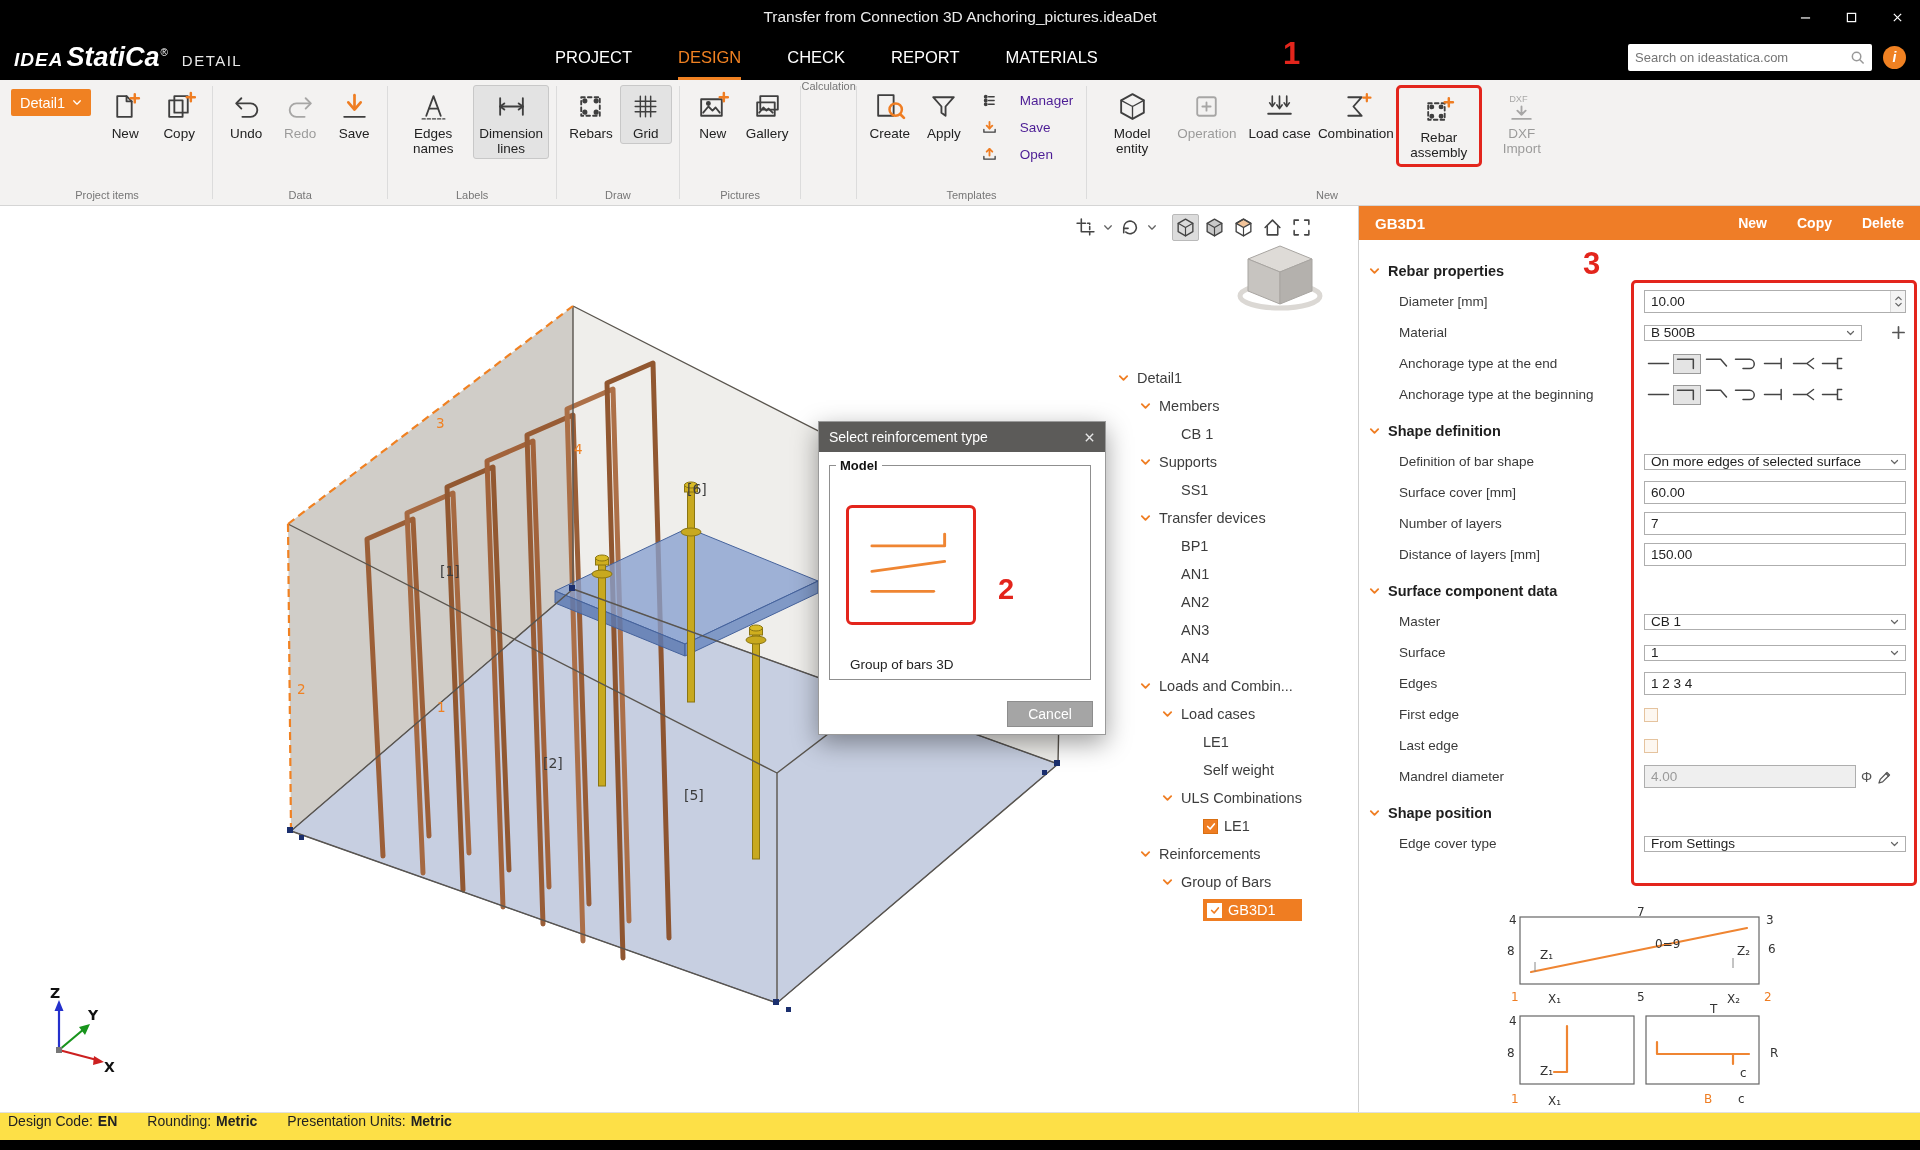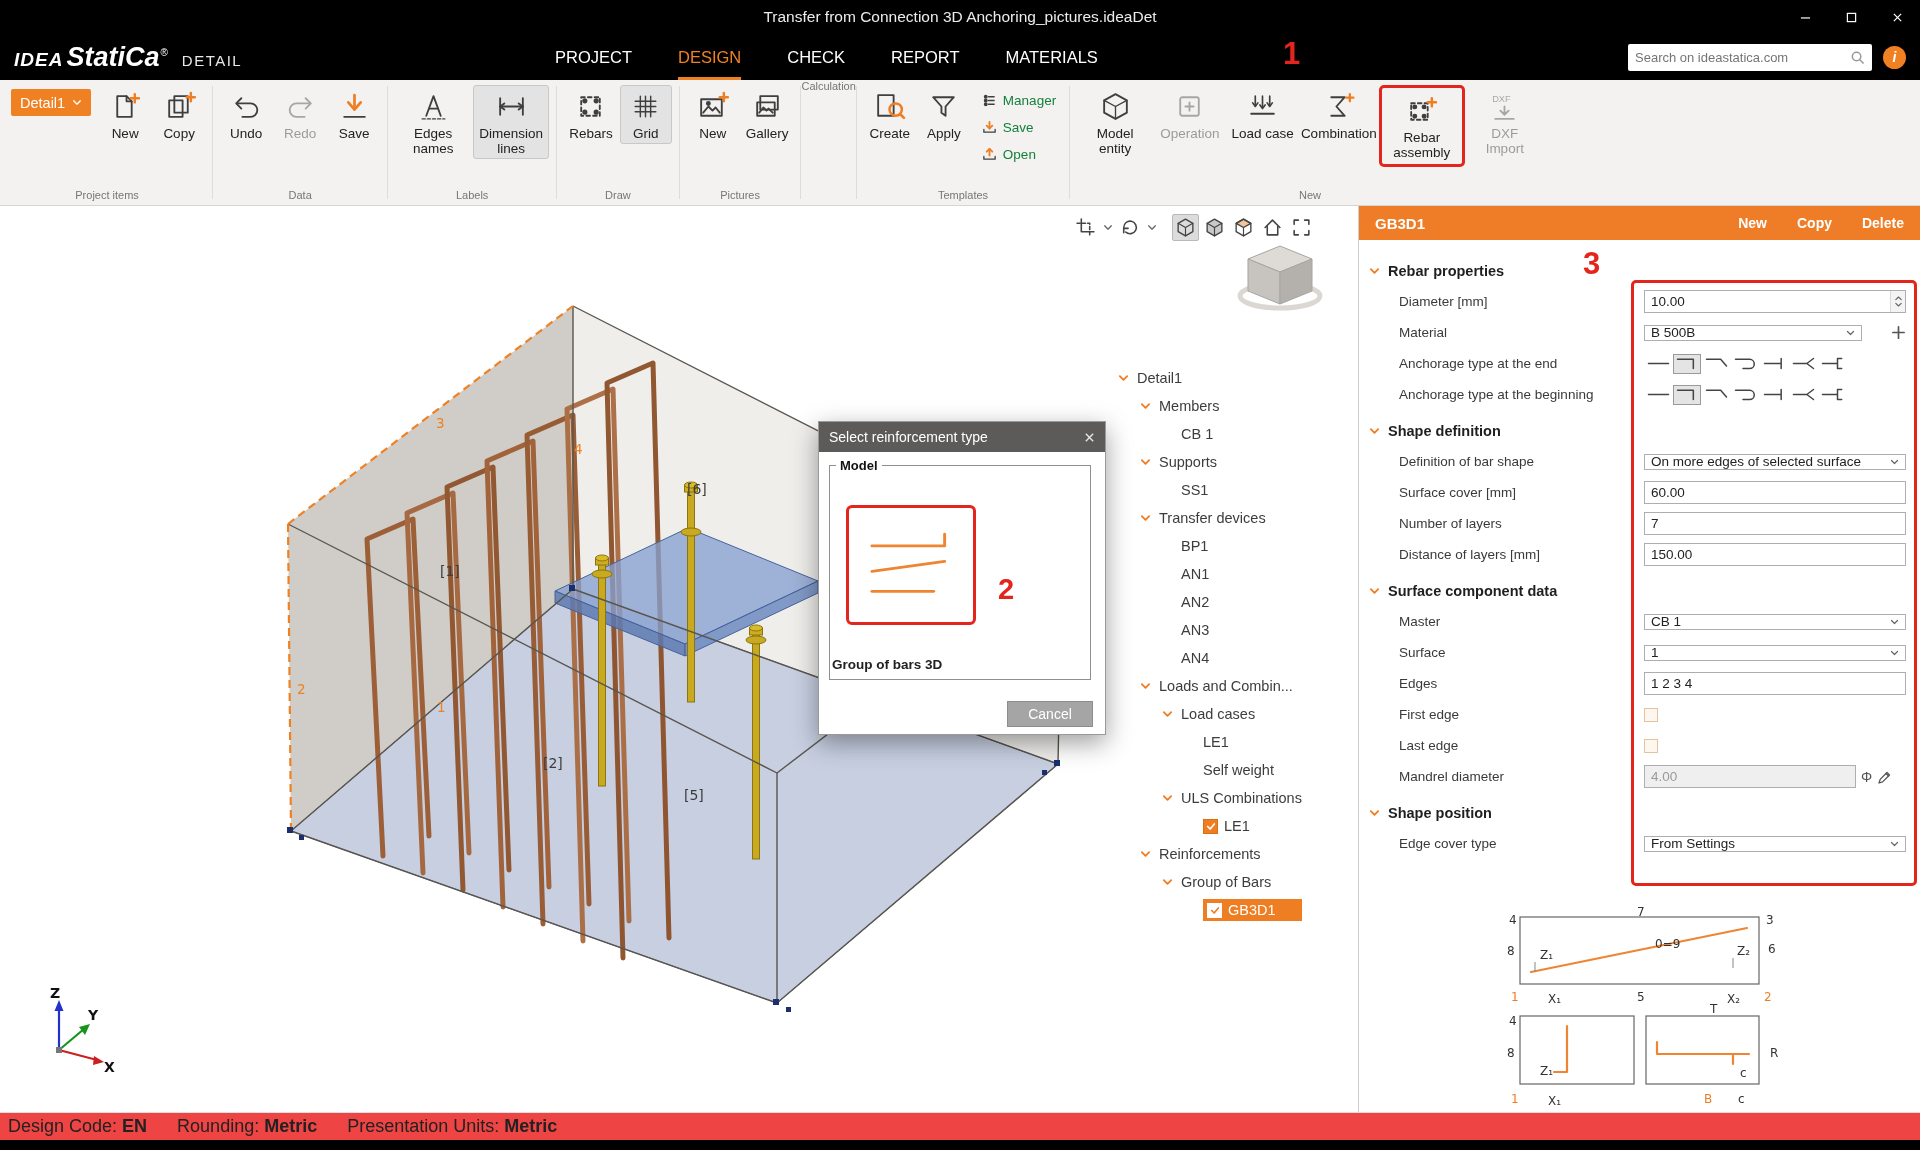--- a/index.html
+++ b/index.html
@@ -45,21 +45,21 @@
     padding:4px 4px 2px; border:1px solid transparent; border-radius:3px; cursor:default; }
   .rbtn.sel { background:#e3e3e3; border-color:#c8c8c8; }
   .rbtn.dis { opacity:.42; }
   .rlbl { font-size:13.5px; line-height:1.12; text-align:center; color:#222; }
   .ic svg { width:33px; height:33px; }
   .rwrap { border:3px solid #e3251c; border-radius:5px; padding:1px 2px; }
   .proj-chip { background:#f08122; color:#fff; font-size:14.5px; height:27px; display:flex; align-items:center;
     gap:7px; padding:0 9px; border-radius:2px; margin:4px 6px 0 2px; }
   .proj-chip svg { width:10px; height:7px; }
   .rstack { display:flex; flex-direction:column; gap:3px; margin-left:4px; padding-top:3px; }
-  .sbtn { display:flex; align-items:center; gap:6px; font-size:13.5px; color:#15803d; height:24px; padding:0 6px; }
+  .sbtn { display:flex; align-items:center; gap:23px; font-size:13.5px; color:#4c1d95; height:24px; padding:0 6px; }
   .ic16 svg { width:15px; height:15px; }
 
   
   .content { display:flex; height:906px; }
   .viewport { position:relative; flex:1; background:#fff; overflow:hidden; }
   #scene { position:absolute; left:0; top:0; }
 
   .vtoolbar { position:absolute; top:8px; left:1072px; display:flex; align-items:center; gap:2px; }
   .vbtn { width:27px; height:27px; display:flex; align-items:center; justify-content:center; border:1px solid transparent; border-radius:2px; }
   .vbtn svg { width:21px; height:21px; }
@@ -90,21 +90,21 @@
   .dhead { height:30px; background:#5c5b59; color:#fff; display:flex; align-items:center; padding:0 10px; font-size:14px; }
   .dclose { margin-left:auto; display:flex; }
   .dclose svg { width:11px; height:11px; }
   .dbody { position:relative; height:284px; }
   .dbody fieldset { position:absolute; left:10px; top:6px; width:262px; height:222px; border:1px solid #8f8f8f; }
   .dbody legend { font-size:13px; font-weight:bold; margin-left:6px; padding:0 4px; color:#111; }
   .dtile-wrap { position:absolute; left:16px; top:32px; border:3px solid #e3251c; border-radius:6px; padding:3px; }
   .dtile { width:118px; height:108px; background:#fff; display:flex; align-items:center; justify-content:center; }
   .dtile svg { width:100px; height:82px; }
   .annot2 { left:168px; top:100px; font-size:29px; }
-  .dcaption { position:absolute; left:2px; bottom:7px; font-size:13.5px; color:#222;font-weight:bold; }
+  .dcaption { position:absolute; left:20px; bottom:7px; font-size:13.5px; color:#222; }
   .dcancel { position:absolute; right:12px; bottom:9px; width:86px; height:26px; background:#a5a5a5; color:#fff;
     font-size:14px; display:flex; align-items:center; justify-content:center; border:1px solid #8d8d8d; cursor:default; }
 
   
   .props { position:relative; width:562px; background:#fff; border-left:1px solid #cfcfcf; }
   .phead { height:34px; background:#ef7d27; display:flex; align-items:center; color:#fff; padding:0 16px; }
   .phtitle { font-weight:bold; font-size:15px; }
   .phacts { margin-left:auto; display:flex; gap:30px; font-size:14px; font-weight:bold; }
   .pact { cursor:default; }
   #pbody { padding-top:10px; }
@@ -134,22 +134,22 @@
   .anch.asel { background:#e4e4e4; border-color:#9a9a9a; }
   .pcheck { width:14px; height:14px; border:1px solid #e5c39e; background:#fdf7f0; }
   .phi { font-size:14px; color:#555; }
   .ppencil svg { width:16px; height:16px; }
   .red3 { position:absolute; left:272px; top:74px; width:286px; height:606px; border:3px solid #e3251c;
     border-radius:5px; pointer-events:none; z-index:5; }
   .annot3 { left:224px; top:40px; font-size:31px; }
   .pdiag { position:absolute; left:0; top:700px; }
 
   
-  .statusbar { height:28px; background:#ef4444; display:flex; align-items:center; gap:30px; padding-left:8px;
-    font-size:18px; color:#222; border-top:1px solid #e0e0e0; }
+  .statusbar { height:28px; background:#fde047; display:flex; gap:30px; padding-left:8px;
+    font-size:14px; color:#222; border-top:1px solid #e0e0e0; }
   .sbitem { display:flex; }
   .sbv { font-weight:bold; margin-left:5px; }
   .bstrip { height:10px; background:#000; }
 </style>
 </head>
 <body>
 
 <div class="app">
 
   <div class="titlebar">

